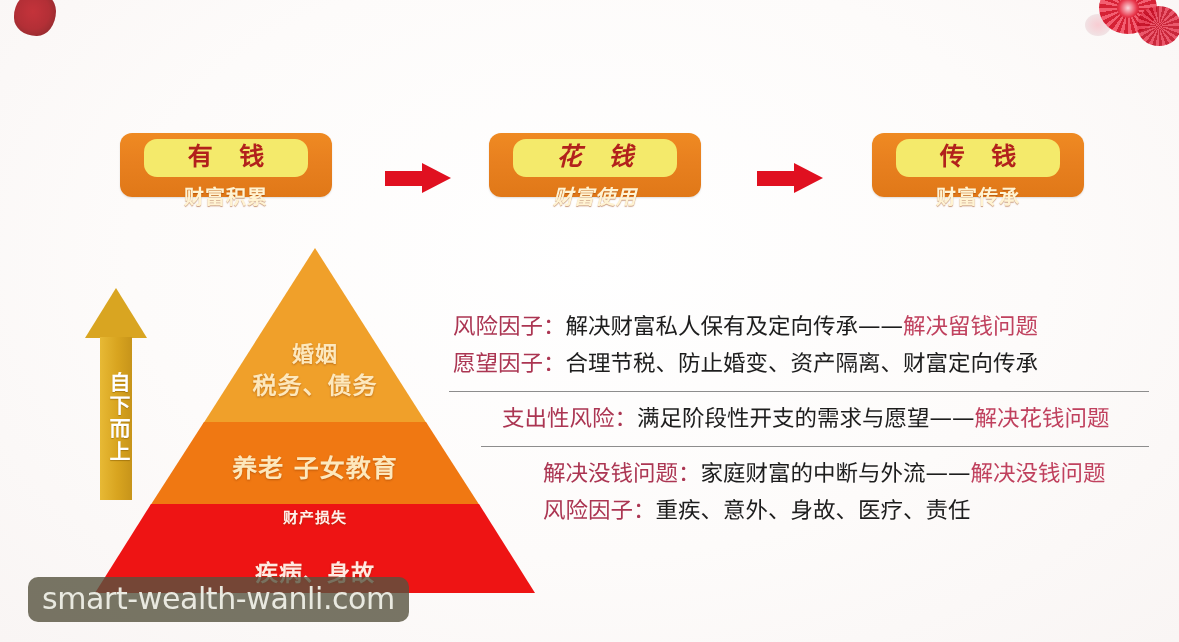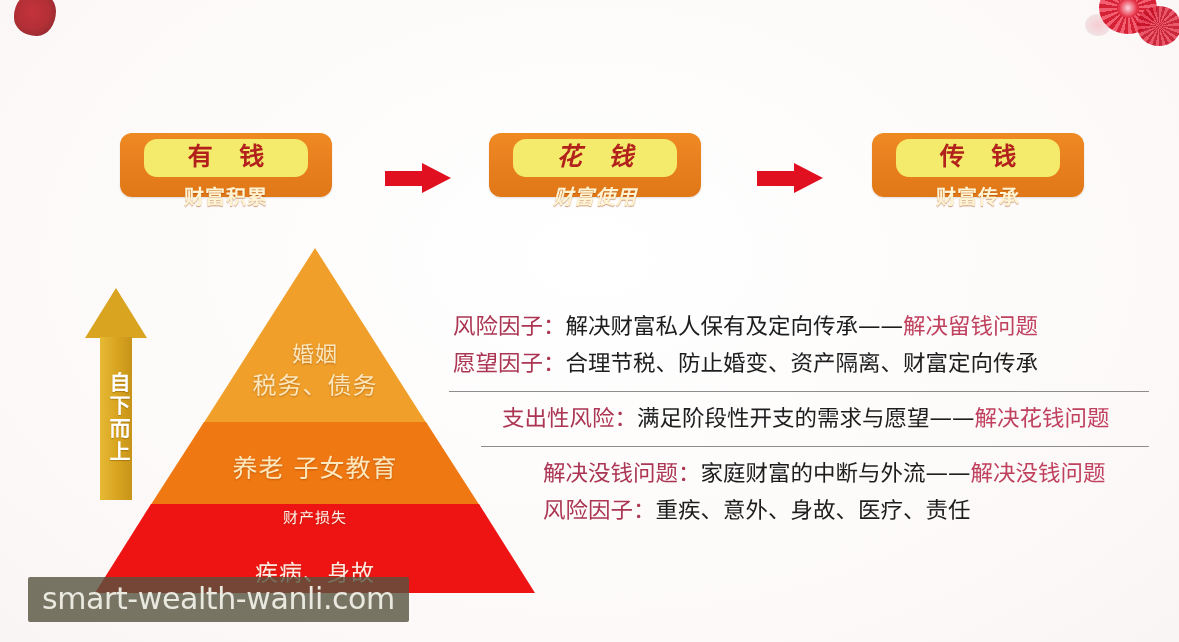--- a/index.html
+++ b/index.html
@@ -178,21 +178,21 @@
   
   .pyramid { position: absolute; left: 95px; top: 248px; width: 440px; height: 345px; }
   .tier { position: absolute; left: 0; width: 440px; }
   .tier svg { display: block; }
   .tier .tlabel {
     position: absolute;
     left: 0; right: 0;
     text-align: center;
     color: #fde8bd;
     font-family: "DejaVu Sans", "Liberation Sans", sans-serif;
-    font-weight: normal;
+    font-weight: bold;
     text-shadow: 0 1px 2px rgba(130,50,0,.45);
     white-space: nowrap;
   }
   .tier-1 { top: 0; height: 176px; }
   .tier-1 .l1 { top: 88px; font-size: 22px; letter-spacing: 1px; }
   .tier-1 .l2 { top: 118px; font-size: 24px; letter-spacing: 1px; }
   .tier-2 { top: 174px; height: 84px; }
   .tier-2 .l1 { top: 26px; font-size: 25px; letter-spacing: 1px; }
   .tier-3 { top: 256px; height: 89px; }
   .tier-3 .l1 { top: 2px; font-size: 15px; color: #fff0ea; letter-spacing: 1px; }
@@ -224,21 +224,21 @@
   
   .watermark {
     position: absolute;
     left: 28px; top: 577px;
     padding: 4px 14px 6px;
     background: rgba(86,83,62,0.80);
     color: #e9e9e0;
     font-family: "DejaVu Sans", "Liberation Sans", sans-serif;
     font-size: 30px;
     letter-spacing: -0.4px;
-    border-radius: 2px;
+    border-radius: 10px;
     white-space: nowrap;
   }
 </style>
 </head>
 <body>
 
 <div id="slide">
 
   <div class="deco-tl"></div>
   <div class="deco-tr">

